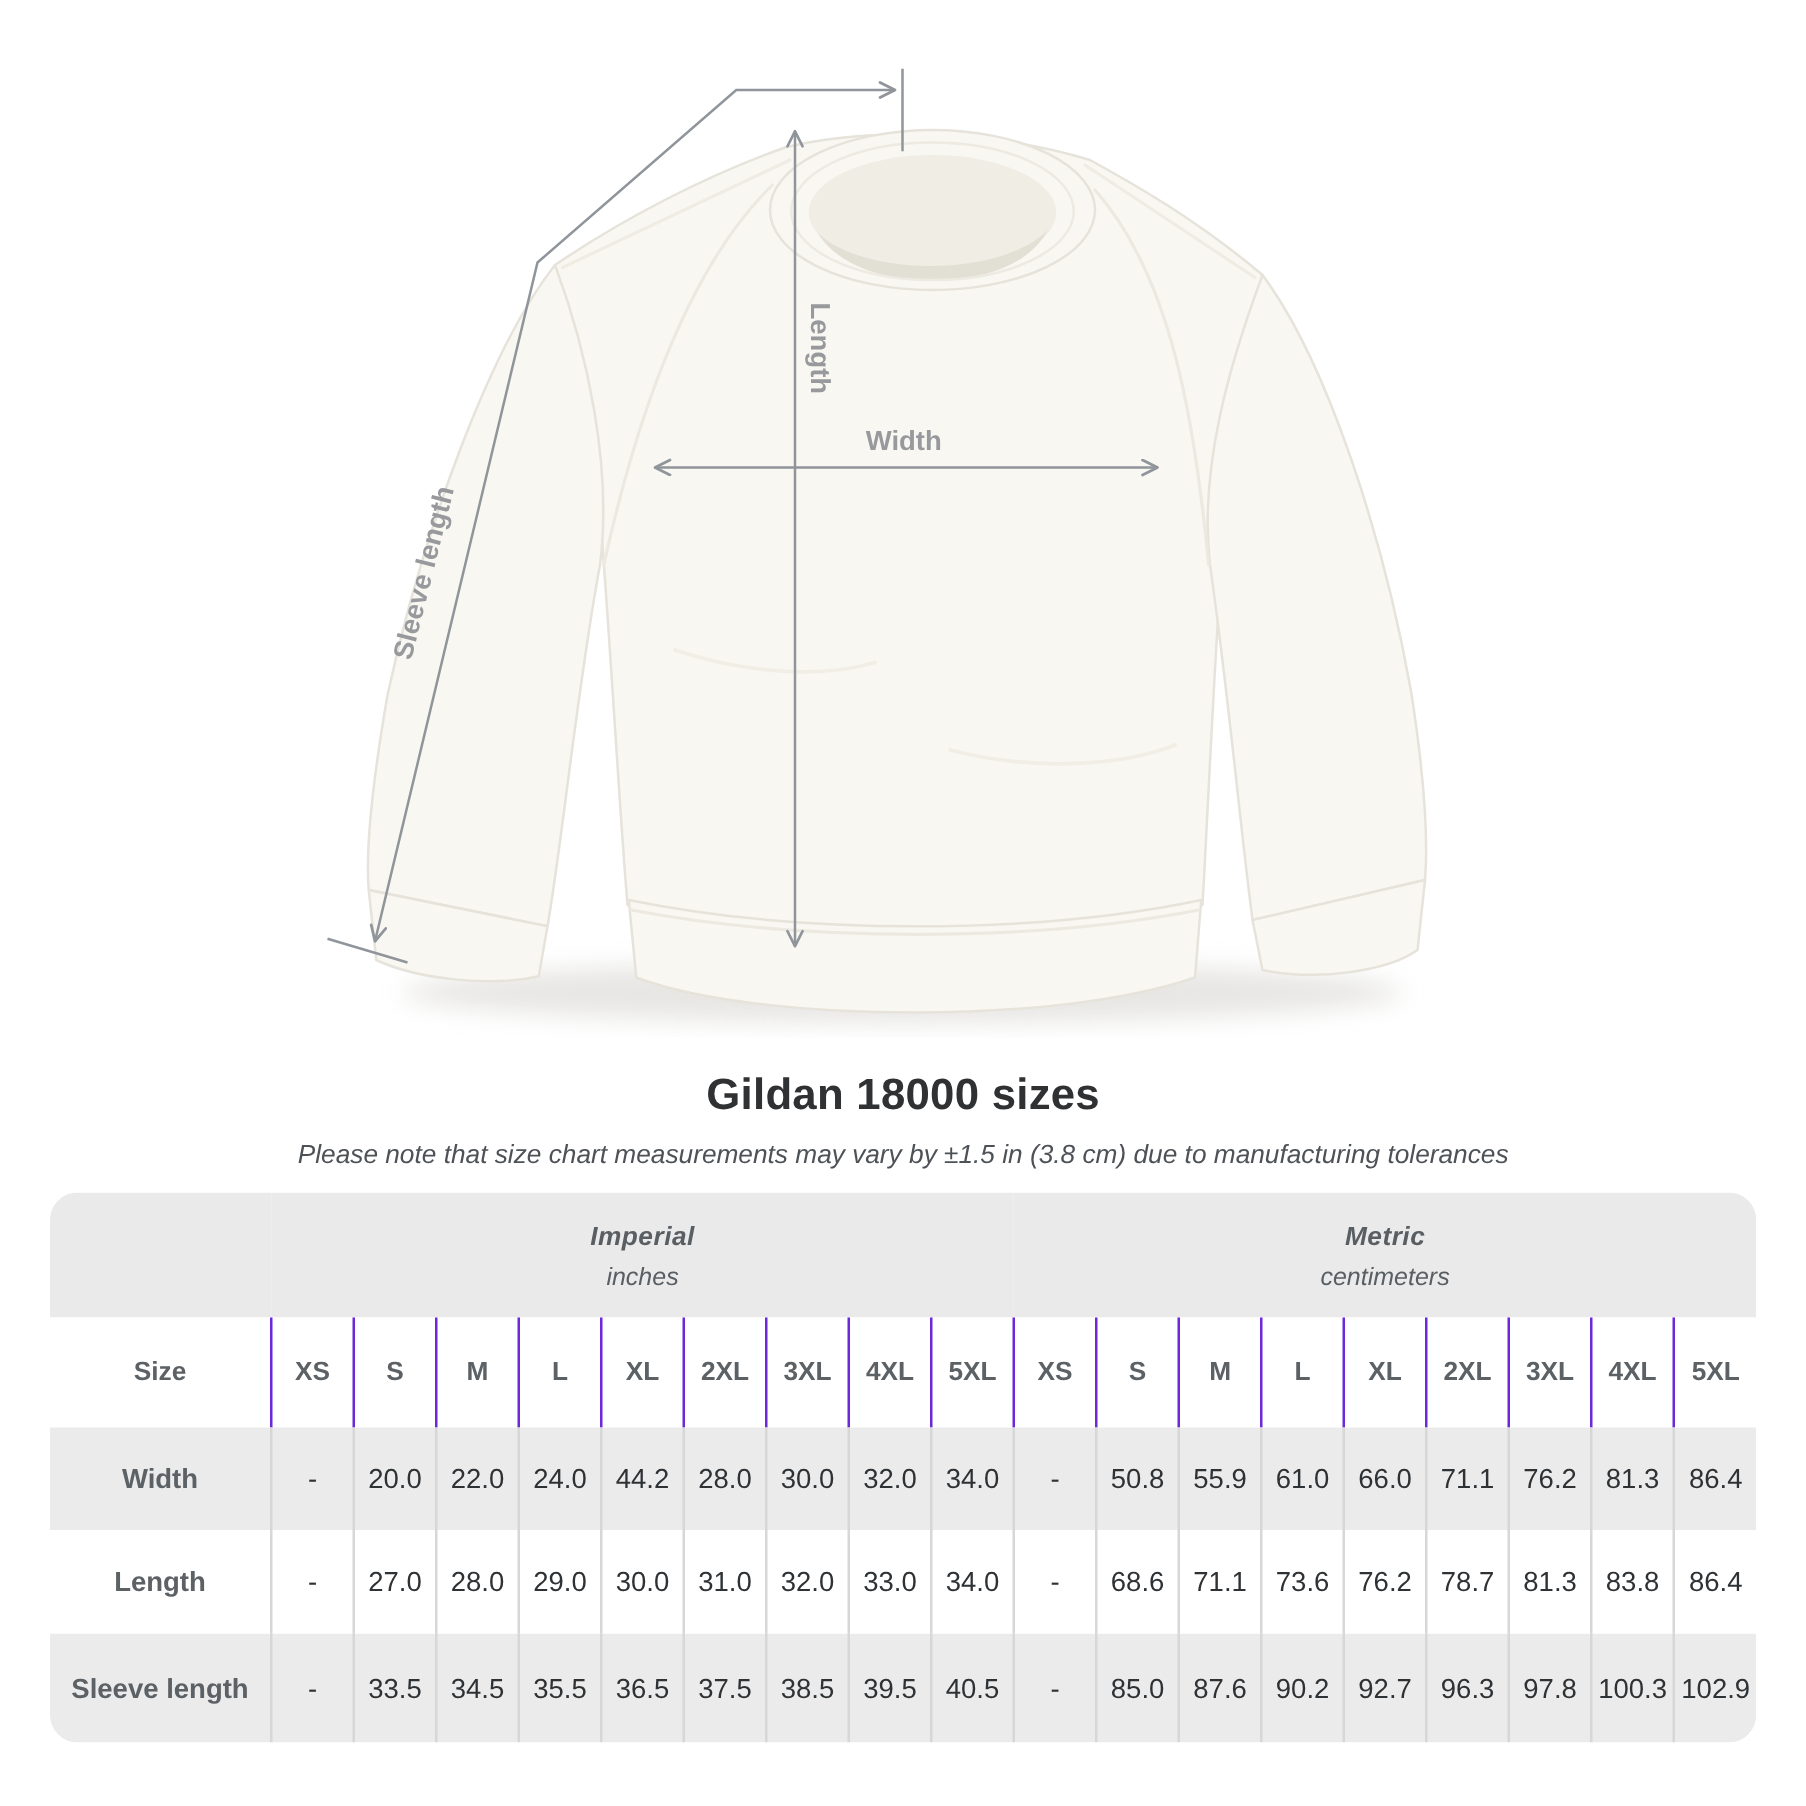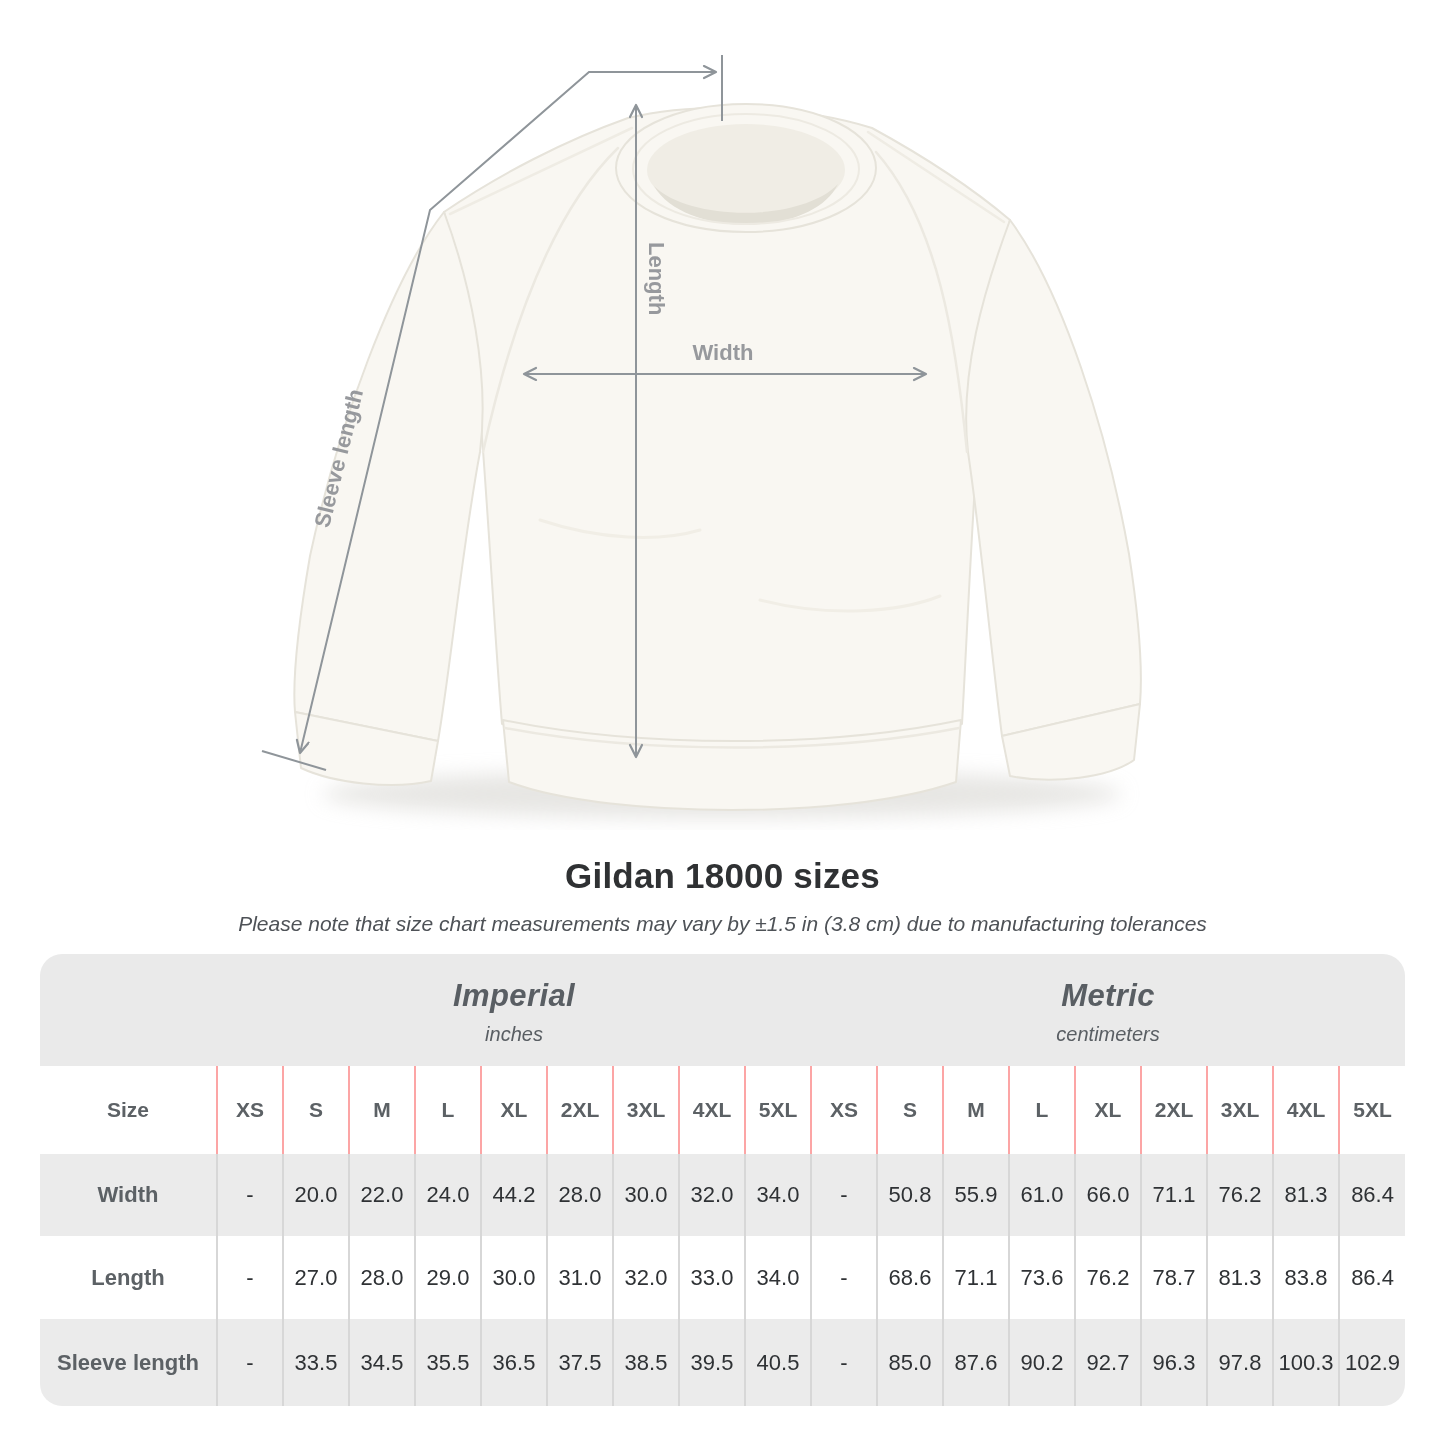--- a/index.html
+++ b/index.html
@@ -19,25 +19,25 @@
     font-size:21px;color:#4e5257;
   }
   .card{
     width:1365px;margin:0 auto;border-radius:22px;overflow:hidden;background:#ffffff;
   }
   table{width:100%;border-collapse:collapse;table-layout:fixed;}
   col.c0{width:177px;}
   col.cd{width:66px;}
   th,td{padding:0;text-align:center;vertical-align:middle;}
   tr.band th{background:#EAEAEA;padding:24px 0 20px;}
-  .band .grp{font-size:31px;font-weight:bold;font-style:italic;color:#595E63;letter-spacing:.4px;}
+  .band .grp{font-size:21px;font-weight:bold;font-style:italic;color:#595E63;letter-spacing:.4px;}
   .band .unit{font-size:20px;font-weight:normal;font-style:italic;color:#595E63;margin-top:9px;}
   tr.sizes{height:88px;background:#ffffff;}
   tr.sizes th{font-size:21px;font-weight:bold;color:#5C6165;}
-  tr.sizes th + th{border-left:2px solid #fca5a5;}
+  tr.sizes th + th{border-left:2px solid #6d28d9;}
   tbody th{font-size:22px;font-weight:bold;color:#5C6165;}
   tbody td{font-size:22px;font-weight:normal;color:#2F3235;border-left:2px solid #D7D7D7;}
   tbody tr.r0{height:82px;background:#EBEBEB;}
   tbody tr.r1{height:83px;background:#ffffff;}
   tbody tr.r2{height:87px;background:#EBEBEB;}
 </style>
 </head>
 <body>
 
 <div class="hero">

